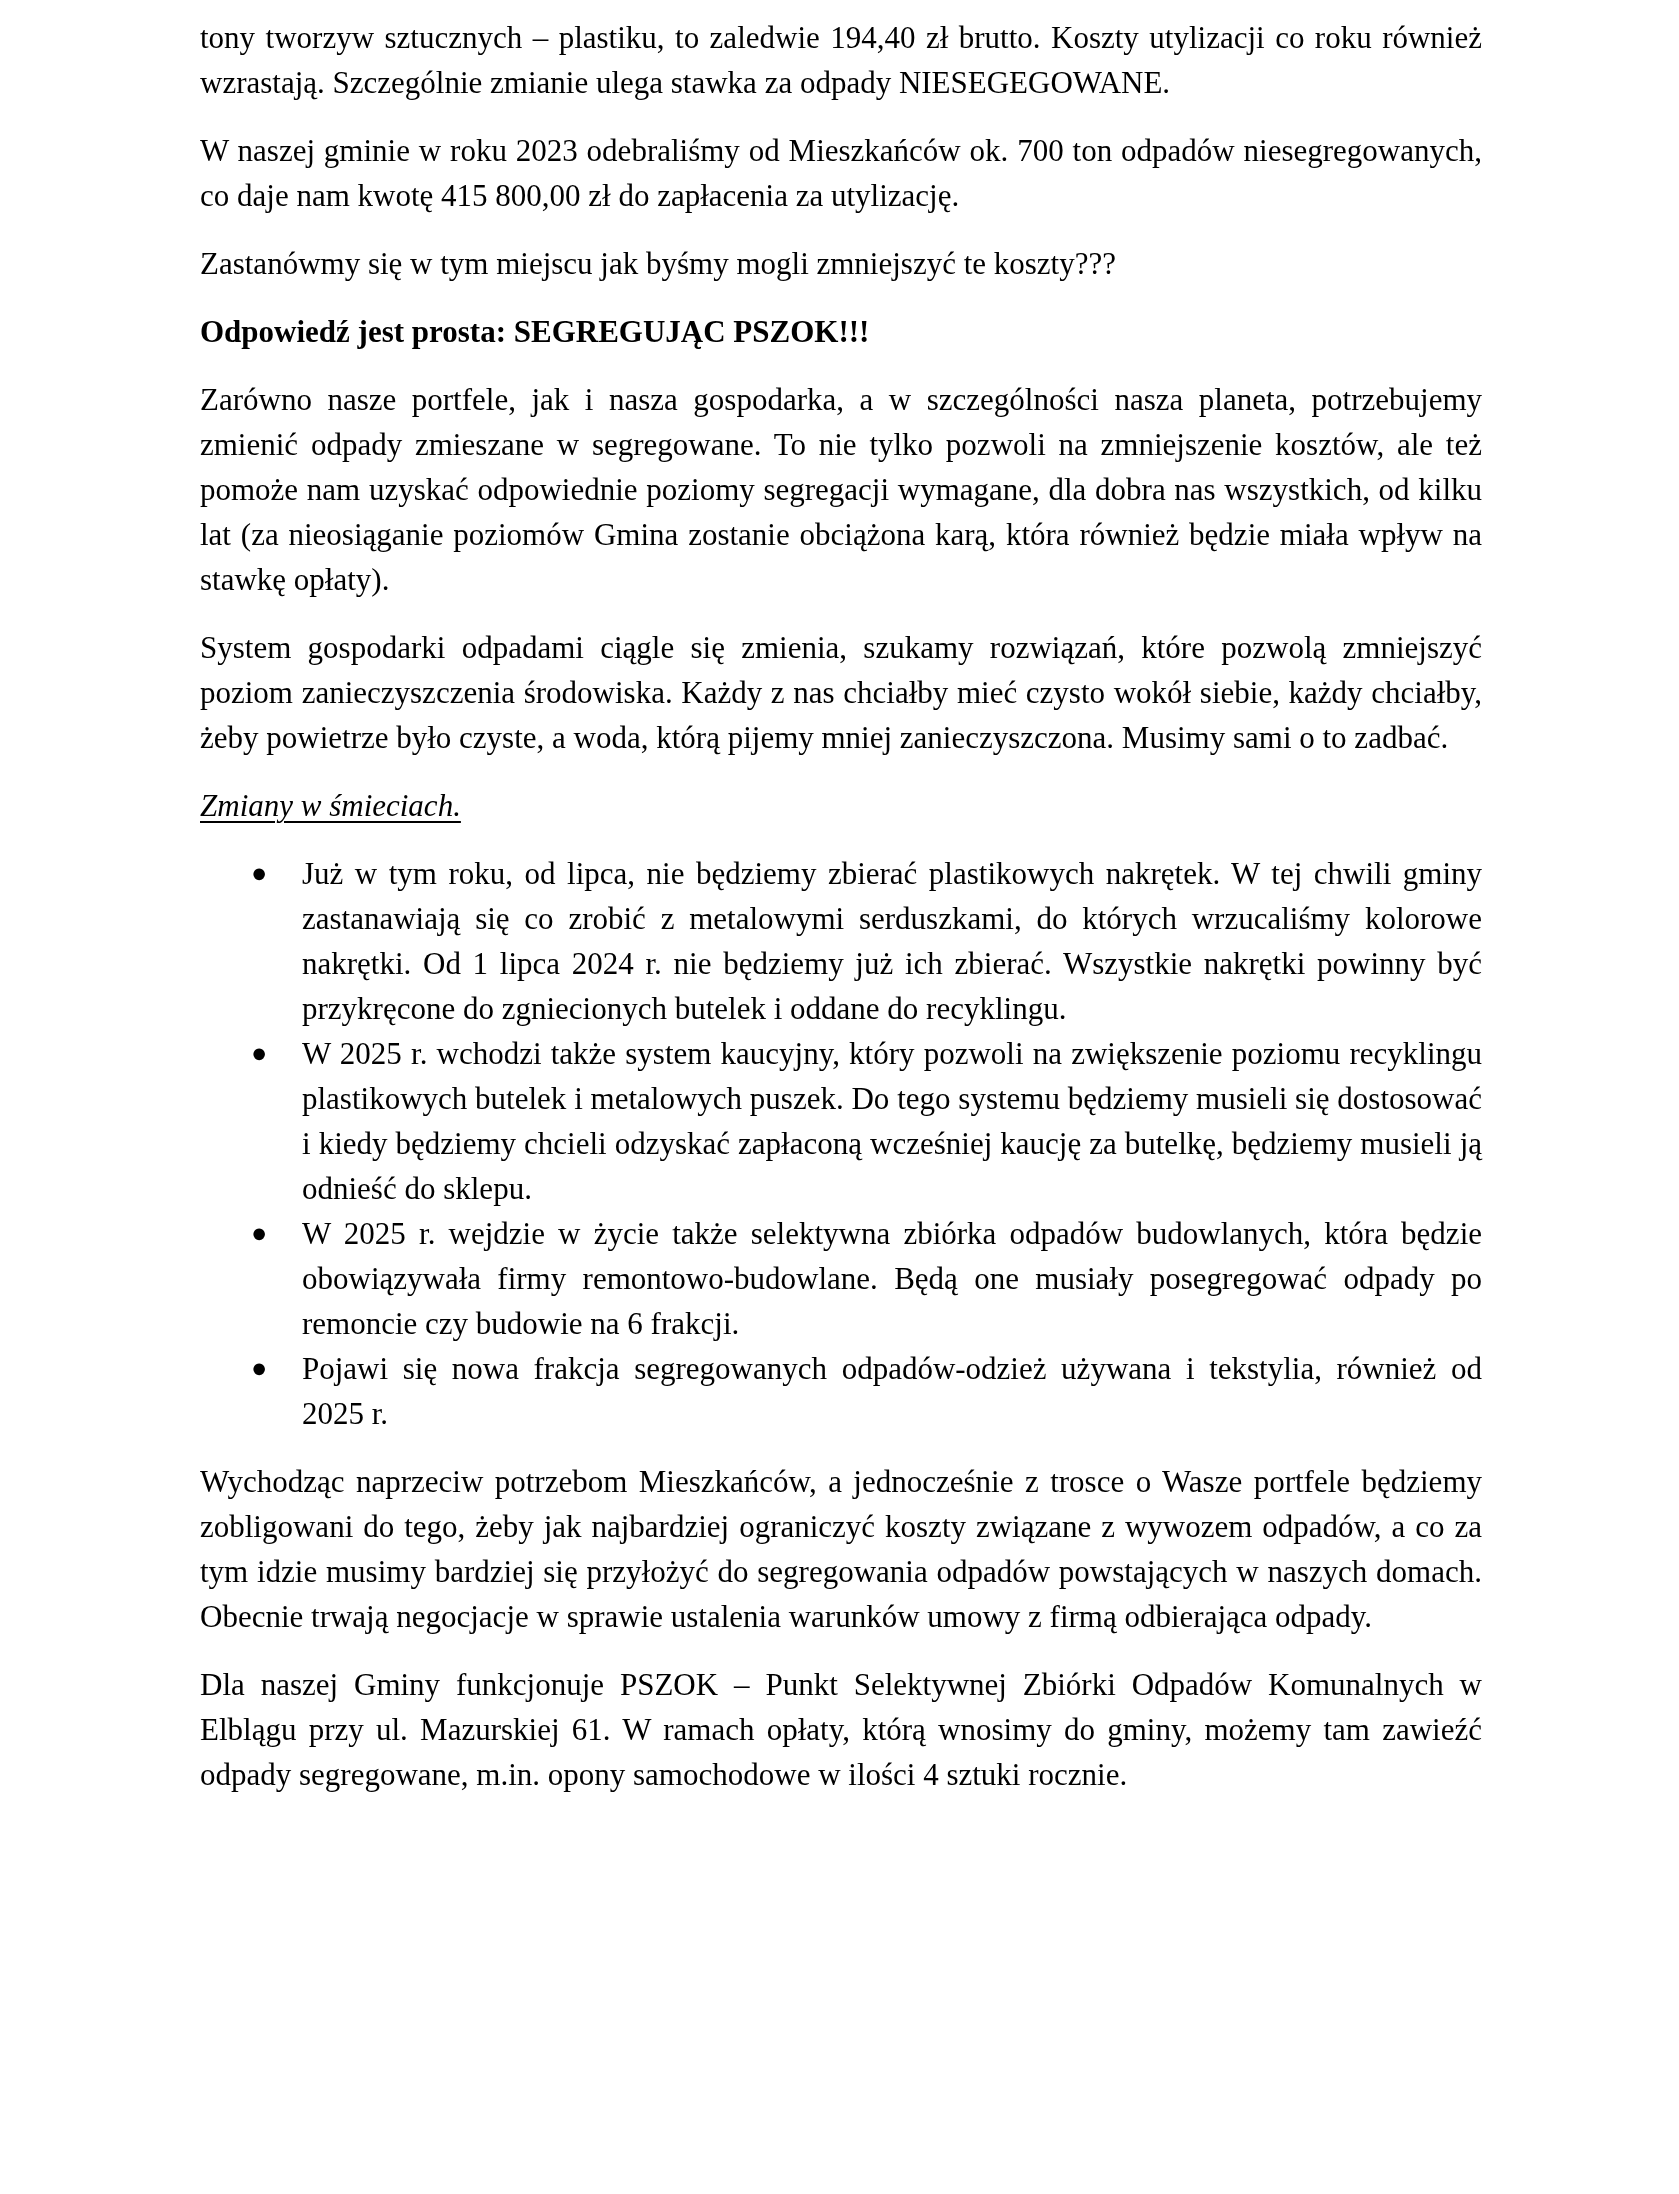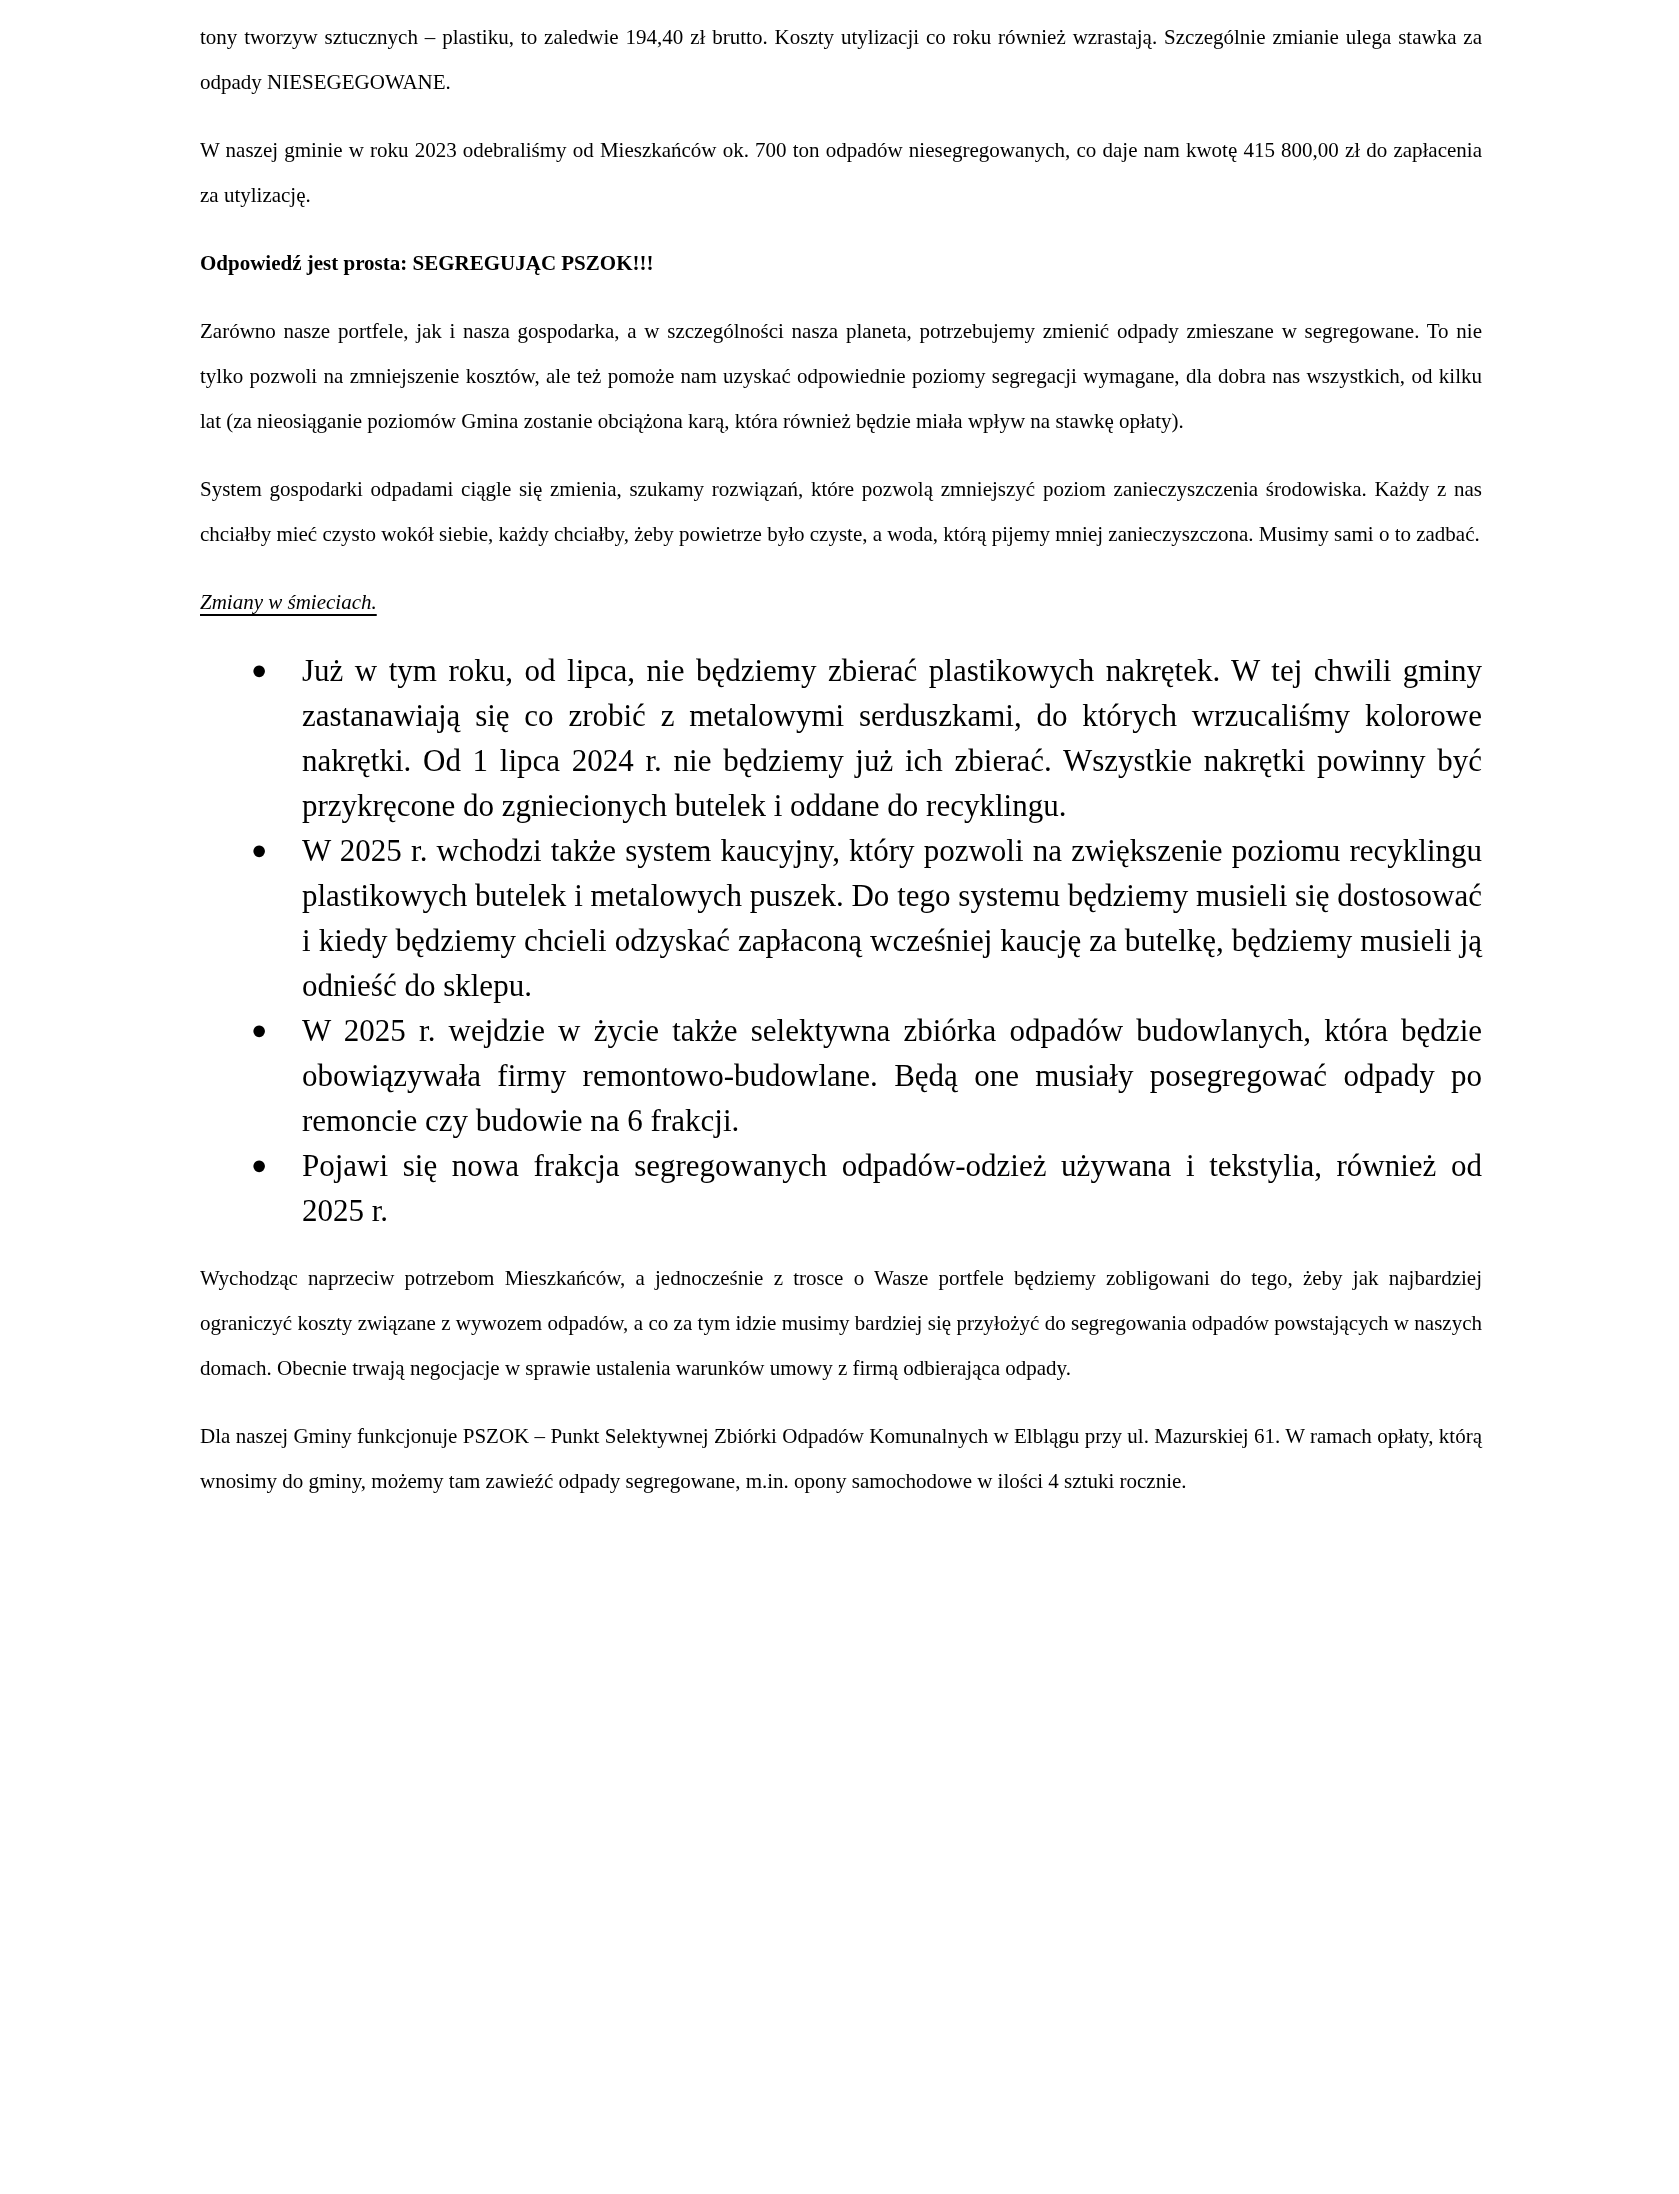--- a/index.html
+++ b/index.html
@@ -16,21 +16,21 @@
       color: #000000;
     }
     .page {
       position: absolute;
       left: 200px;
       top: 15px;
       width: 1282px;
     }
     p {
       margin: 0 0 23px 0;
-      font-size: 21px;
+      font-size: 31px;
       line-height: 45px;
       text-align: justify;
     }
     .bold {
       font-weight: bold;
     }
     .u {
       text-decoration: underline;
       text-decoration-thickness: 2px;
       text-underline-offset: 4.7px;
@@ -58,20 +58,21 @@
   </style>
 </head>
 <body>
 
 <div class="page">
 
   <p>tony tworzyw sztucznych – plastiku, to zaledwie 194,40 zł brutto. Koszty utylizacji co roku również wzrastają. Szczególnie zmianie ulega stawka za odpady NIESEGEGOWANE.</p>
 
   <p>W naszej gminie w roku 2023 odebraliśmy od Mieszkańców ok. 700 ton odpadów niesegregowanych, co daje nam kwotę 415 800,00 zł do zapłacenia za utylizację.</p>
 
+  <p>Zastanówmy się w tym miejscu jak byśmy mogli zmniejszyć te koszty???</p>
 
   <p class="bold">Odpowiedź jest prosta: SEGREGUJĄC PSZOK!!!</p>
 
   <p>Zarówno nasze portfele, jak i nasza gospodarka, a w szczególności nasza planeta, potrzebujemy zmienić odpady zmieszane w segregowane. To nie tylko pozwoli na zmniejszenie kosztów, ale też pomoże nam uzyskać odpowiednie poziomy segregacji wymagane, dla dobra nas wszystkich, od kilku lat (za nieosiąganie poziomów Gmina zostanie obciążona karą, która również będzie miała wpływ na stawkę opłaty).</p>
 
   <p>System gospodarki odpadami ciągle się zmienia, szukamy rozwiązań, które pozwolą zmniejszyć poziom zanieczyszczenia środowiska. Każdy z nas chciałby mieć czysto wokół siebie, każdy chciałby, żeby powietrze było czyste, a woda, którą pijemy mniej zanieczyszczona. Musimy sami o to zadbać.</p>
 
   <p><span class="u">Zmiany w śmieciach.</span></p>
 
   <ul class="bullets">

